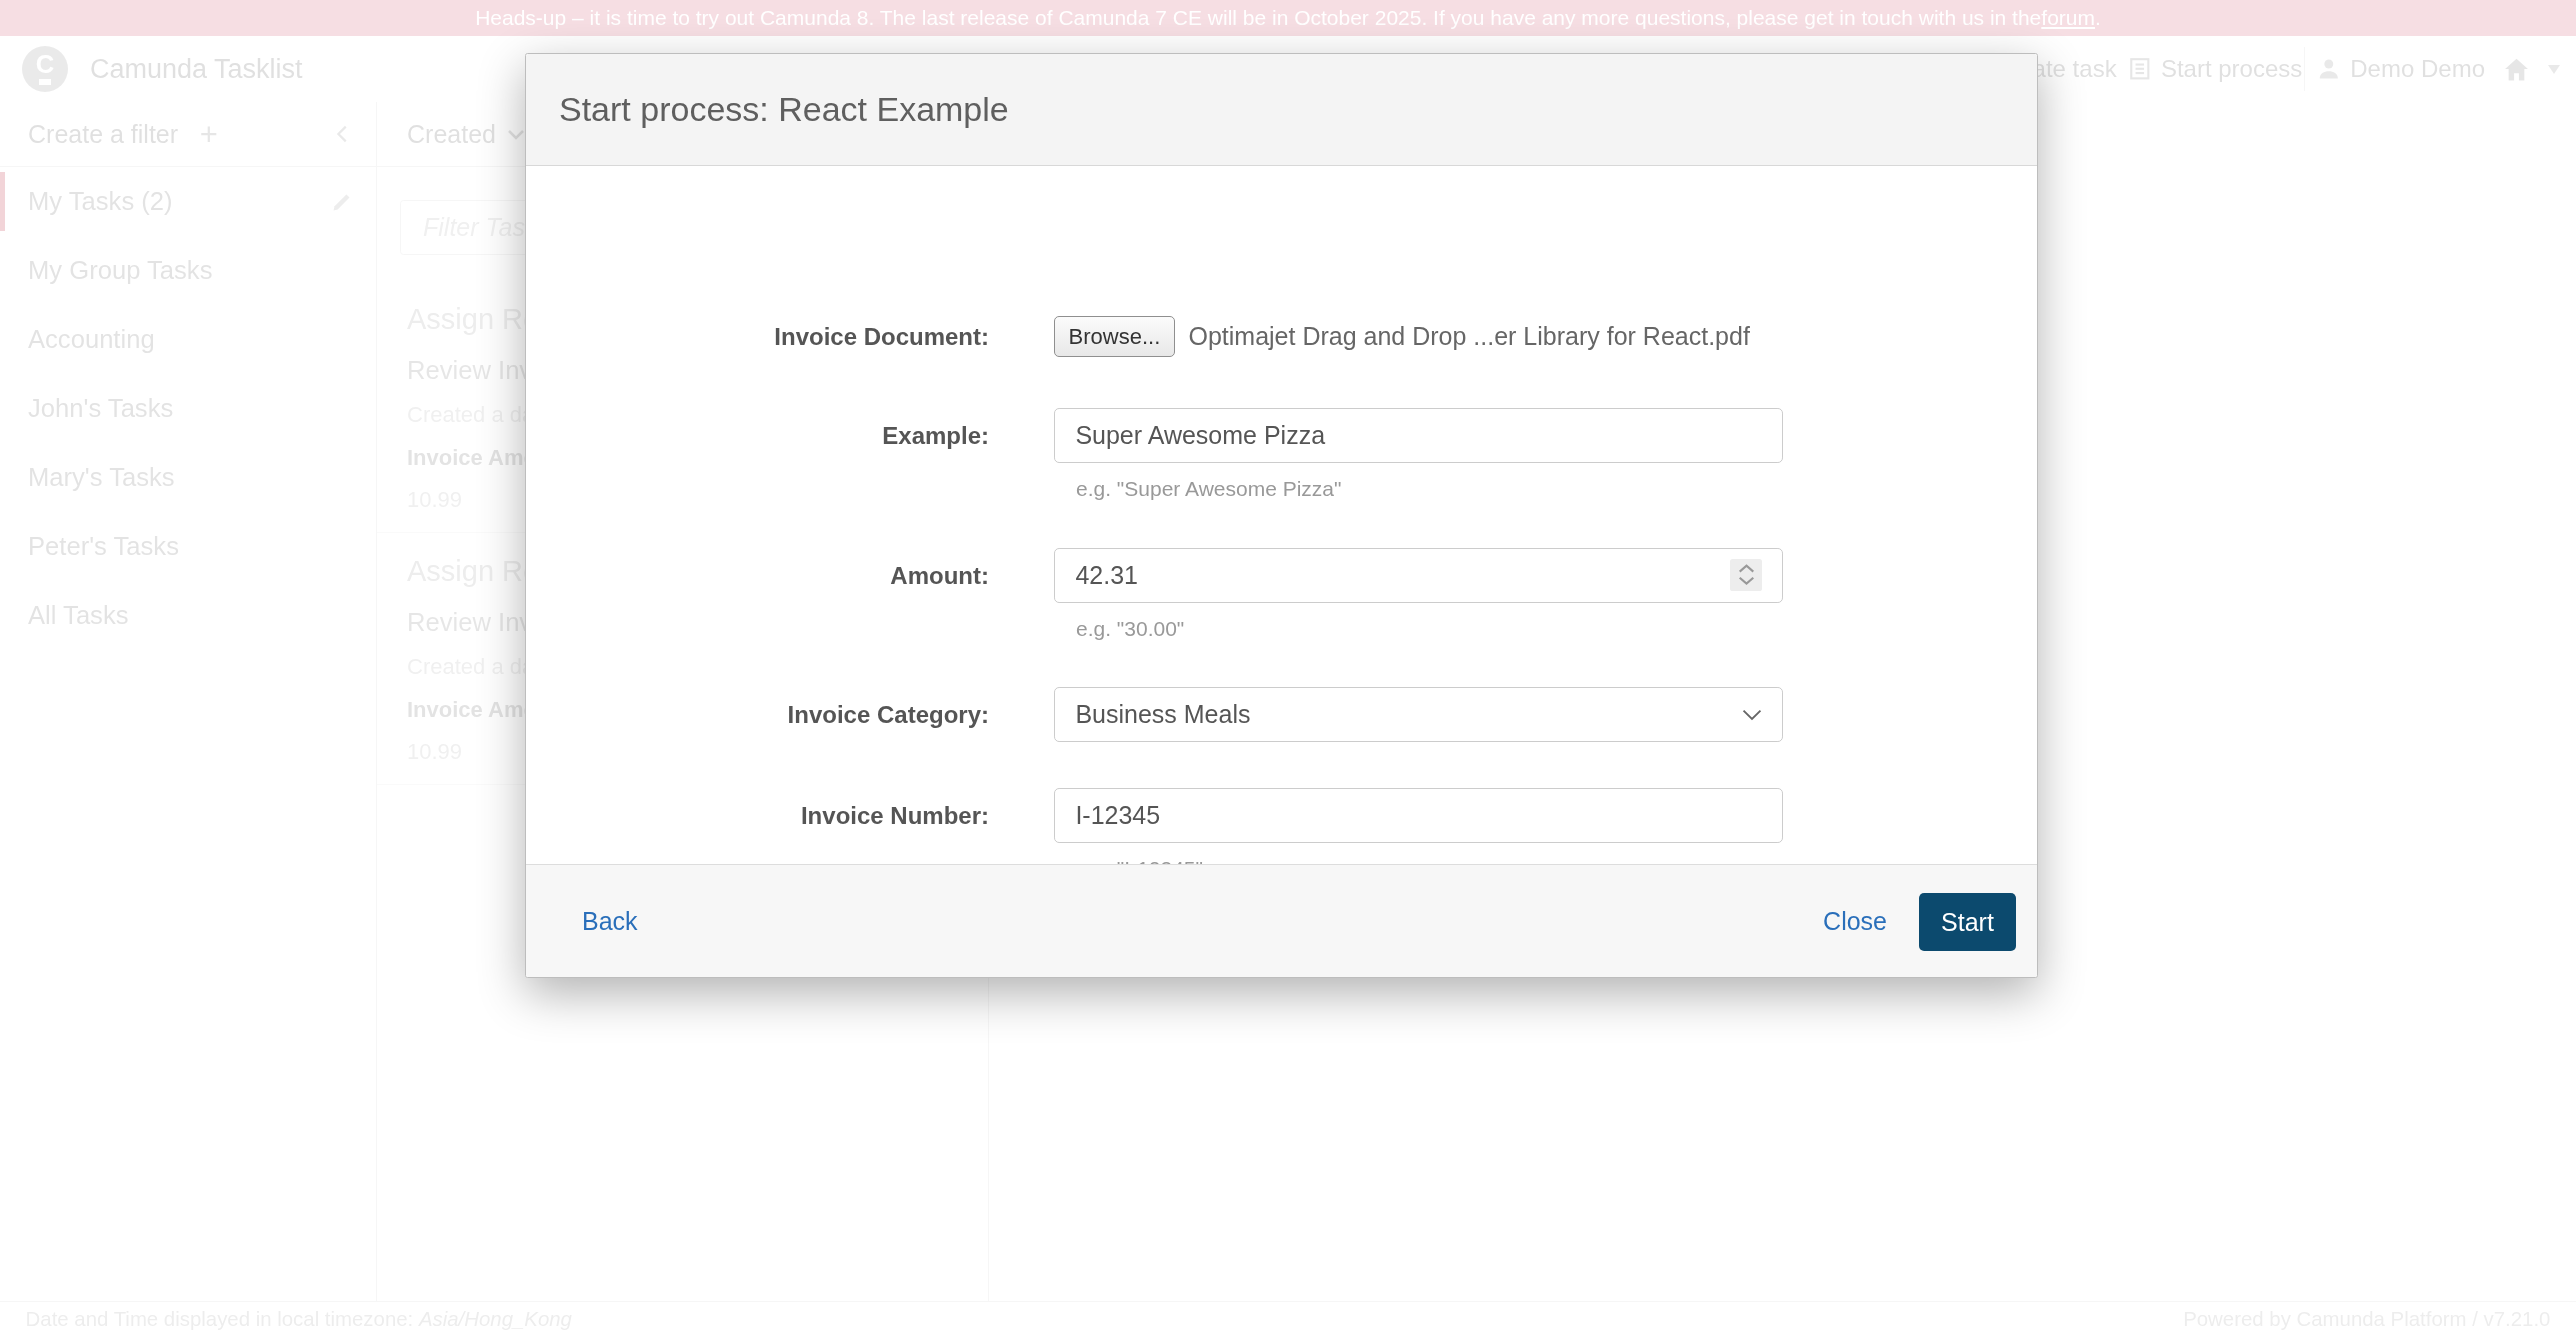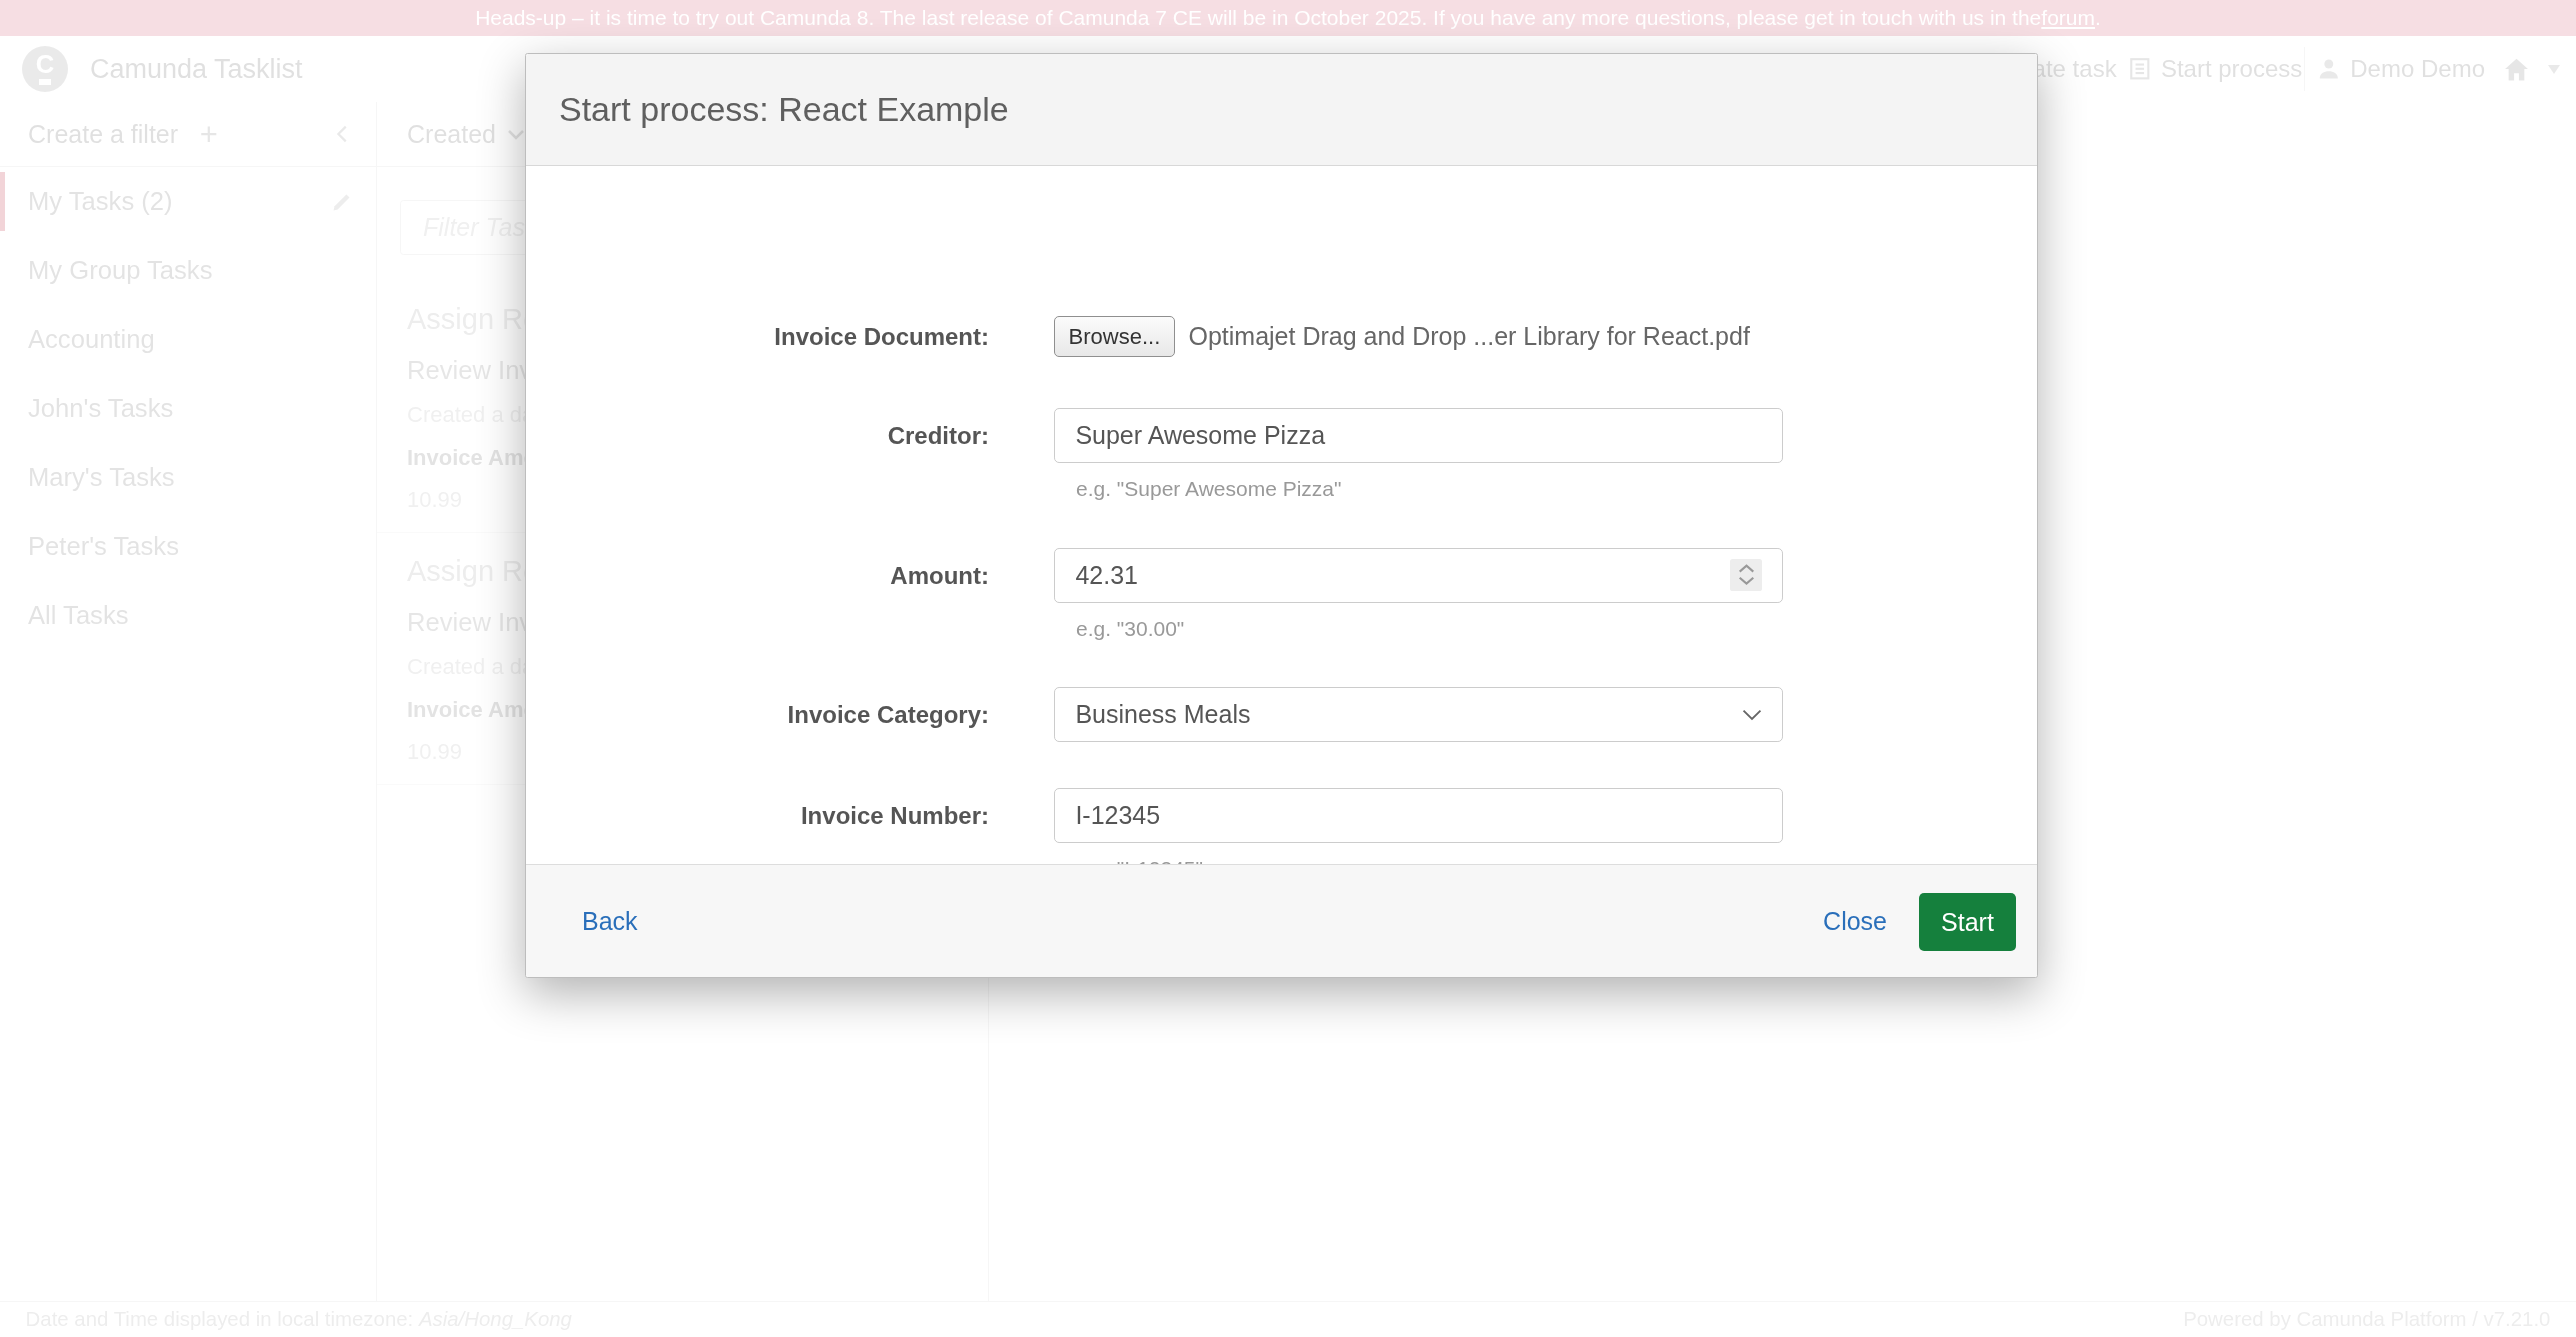--- a/index.html
+++ b/index.html
@@ -92,21 +92,21 @@
   .sel { width:729px; height:55px; border:1.7px solid #ccc; border-radius:5.1px; background:#fff;
          display:flex; align-items:center; padding:0 20.4px; font-size:25px; color:#555;
          position:relative; cursor:pointer; }
   .sel-chevron { position:absolute; right:19px; color:#666; display:flex; }
   .modal-foot { position:absolute; left:0; bottom:0; width:100%; height:113px; background:#f7f7f7;
                 border-top:0.9px solid #ddd; border-radius:0 0 2.6px 2.6px; }
   .back  { position:absolute; left:56px;  top:0; line-height:113px; color:#2a6fba;
            font-size:25px; text-decoration:none; cursor:pointer; }
   .close { position:absolute; right:150px; top:0; line-height:113px; color:#2a6fba;
            font-size:25px; text-decoration:none; cursor:pointer; }
-  .start { position:absolute; right:21px; top:28px; width:97px; height:58px; background:#15803d;
+  .start { position:absolute; right:21px; top:28px; width:97px; height:58px; background:#0c4a6e;
            color:#fff; border:none; border-radius:5.1px; font-size:25px; font-family:inherit;
            cursor:pointer; }
 </style>
 </head>
 <body>
 
 <div class="banner">
   <span>Heads-up – it is time to try out Camunda 8. The last release of Camunda 7 CE will be in October 2025. If you have any more questions, please get in touch with us in the </span>
     <a>forum</a>
     <span>.</span>
@@ -231,21 +231,21 @@
     <span>Start process: React Example</span>
   </div>
   <div class="modal-body">
 
     <div class="m-label" style="top:150px; line-height:41px;">Invoice Document:</div>
     <div class="m-field" style="top:150px; height:41px;">
       <button class="browse">Browse...</button>
       <span class="fname">Optimajet Drag and Drop ...er Library for React.pdf</span>
     </div>
 
-    <div class="m-label" style="top:242px; line-height:55px;">Creditor:</div>
+    <div class="m-label" style="top:242px; line-height:55px;">Example:</div>
     <div class="m-field" style="top:242px;">
       <input class="txt" value="Super Awesome Pizza" style="">
     </div>
     <div class="helper" style="top:311px;">e.g. "Super Awesome Pizza"</div>
 
     <div class="m-label" style="top:382px; line-height:55px;">Amount:</div>
     <div class="m-field" style="top:382px;">
       <span class="num-wrap">
         <input class="txt" style="padding-right: 68px;" value="42.31">
         <span class="spinner">

